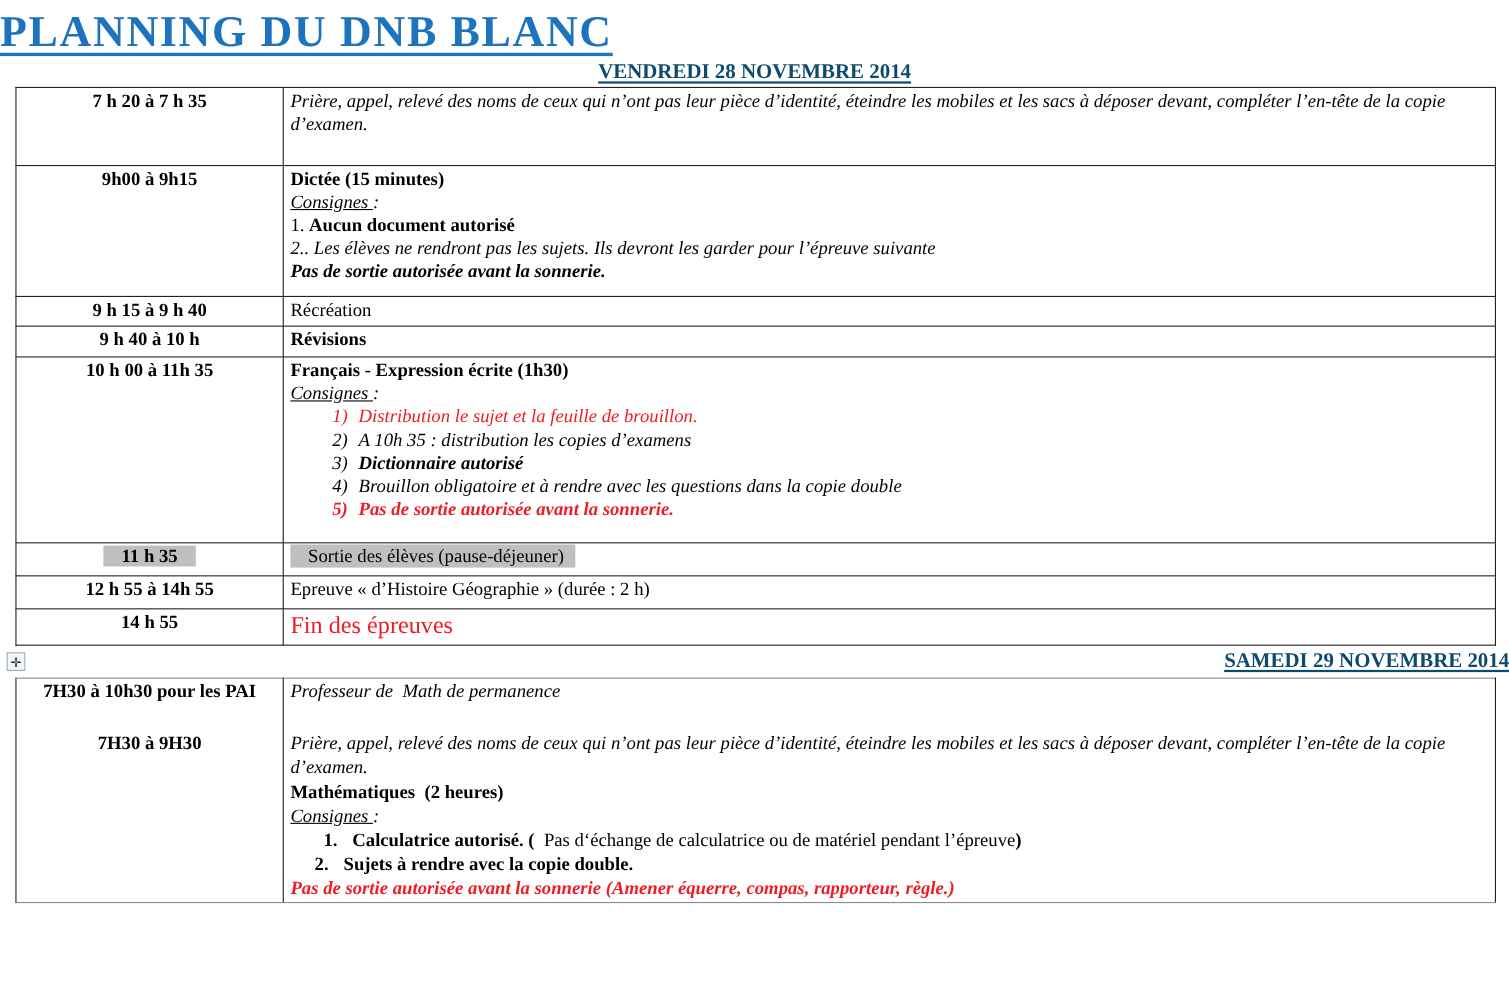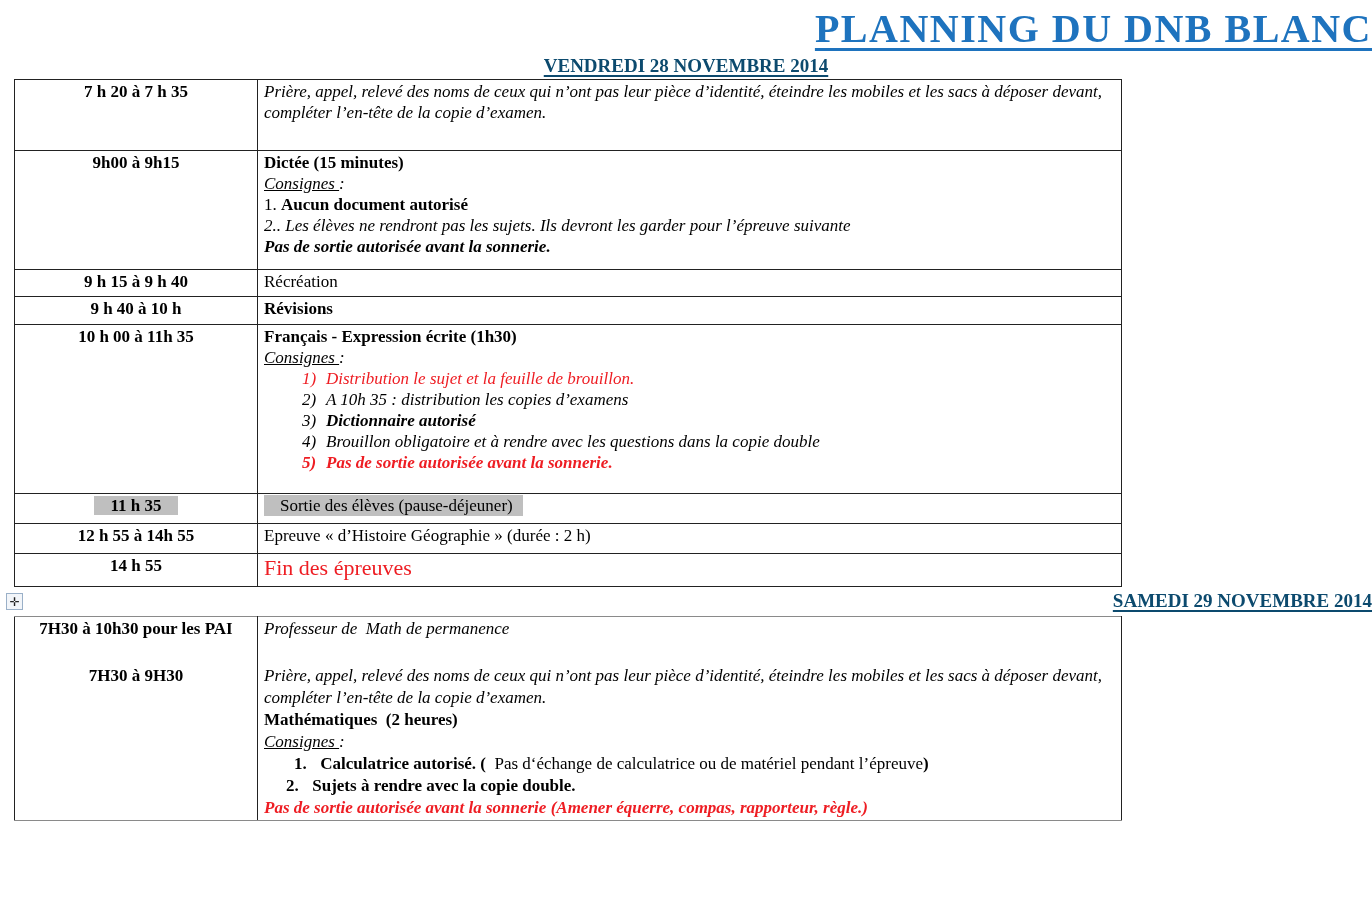--- a/index.html
+++ b/index.html
@@ -6,40 +6,40 @@
   body{
     width:1372px;height:900px;overflow:hidden;
     font-family:"Liberation Serif","DejaVu Serif",serif;
     color:#000;font-size:17px;
   }
   [data-bind]{white-space:pre-wrap;}
 
   .page{position:relative;width:1372px;height:900px;}
 
   .doc-title{
-    text-align:right;margin-top:8px;
+    text-align:left;margin-top:8px;
     color:#1E73BE;font-weight:bold;font-size:40px;letter-spacing:1.5px;line-height:1.05;
   }
   .doc-title .tu{
     text-decoration:underline;text-decoration-thickness:3px;text-underline-offset:6px;
   }
 
   .section-heading{
     margin:34px 0 0 24px;font-size:19px;font-weight:bold;
   }
   .section-heading .su{text-decoration:underline;text-decoration-thickness:2px;}
 
   .date-heading{
     text-align:center;color:#0c4a6e;font-weight:bold;font-size:19px;margin-top:5px;line-height:21px;
   }
   .date-heading .du{text-decoration:underline;text-decoration-thickness:2px;text-underline-offset:3px;}
 
   table.sched{
     border-collapse:collapse;table-layout:fixed;
-    margin-left:14px;width:1108px;margin-top:3px;padding-left:20px;
+    margin-left:14px;width:1346px;margin-top:3px;padding-left:20px;
   }
   table.sched td{
     border:1.5px solid #222;vertical-align:top;
     padding:1px 6px;line-height:21px;
   }
   td.time{width:230px;text-align:center;font-weight:bold;padding-top:2px;}
   td.act{padding-left:8px;}
 
   
   tr.rh68  td{height:68px;}

